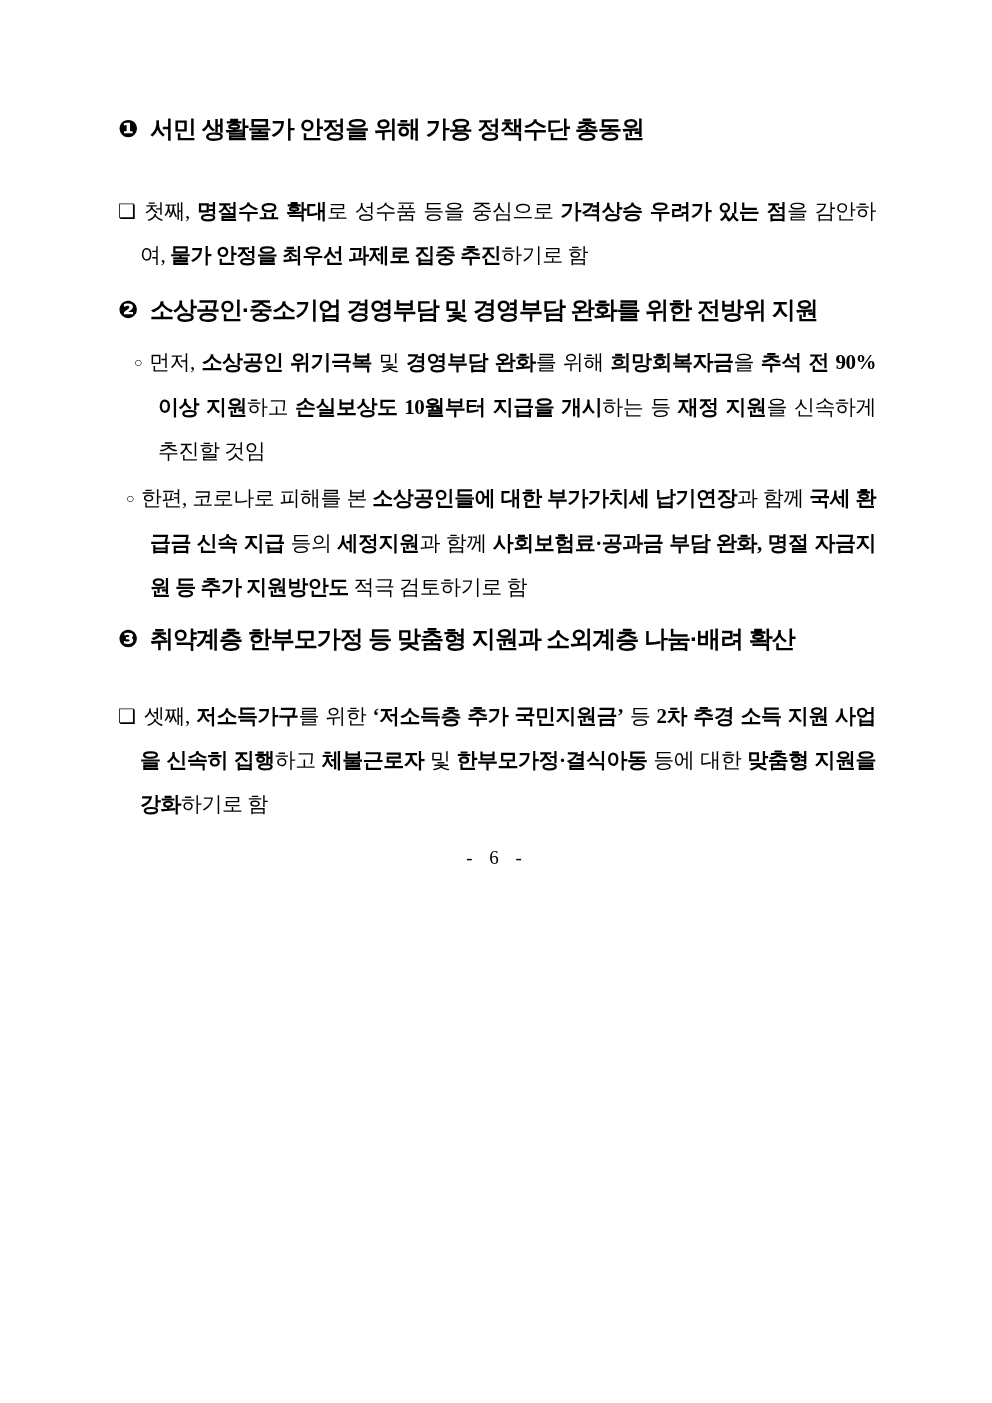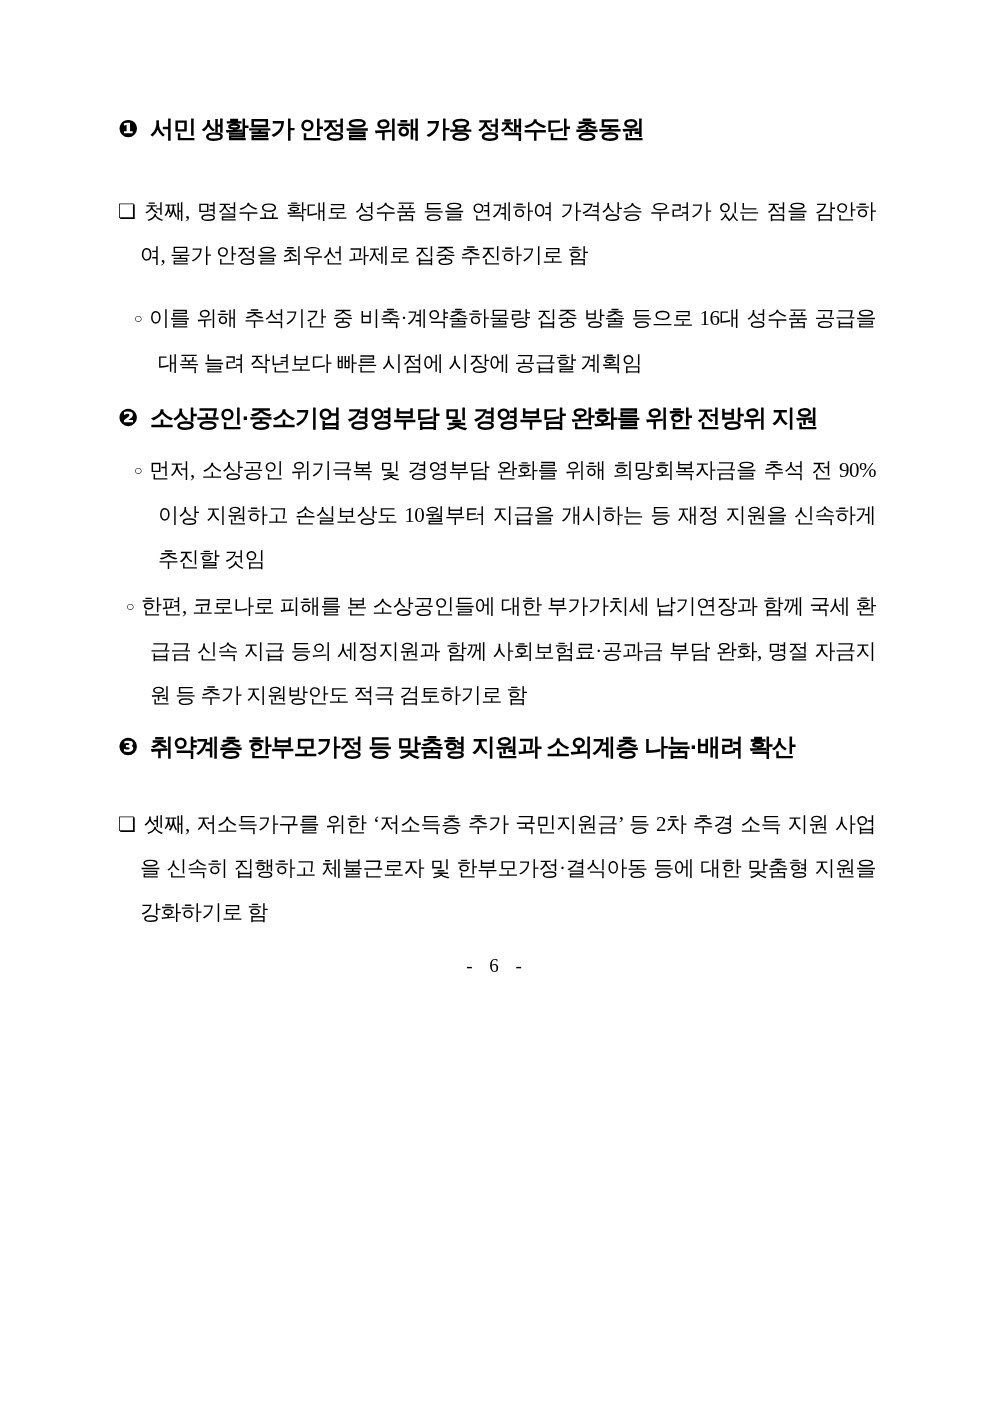--- a/index.html
+++ b/index.html
@@ -30,36 +30,35 @@
     font-size:21px;line-height:44px;
     text-align:justify;
     letter-spacing:-0.5px;
     word-break:normal;
   }
   .lvl1{padding-left:22px;text-indent:-22px;}
   .lvl2{margin-left:16px;padding-left:24px;text-indent:-24px;}
   .bullet{display:inline-block;text-indent:0;letter-spacing:0;}
   .bullet.sq{width:26px;font-size:20px;}
   .bullet.ci{width:15px;font-size:14px;vertical-align:2px;}
-  .b{font-weight:400;}
+  .b{font-weight:700;}
   .pagenum{
     margin-top:10px;
     font-size:19px;line-height:44px;
     text-align:center;
     letter-spacing:6px;
   }
 </style>
 </head>
 <body>
 
 <main class="page">
   <div class="content" id="content">
       <div class="heading" style="margin-top: 0px;"><span class="marker">❶</span><span>서민 생활물가 안정을 위해 가용 정책수단 총동원</span></div>
-      <p class="para lvl1" style="margin-top: 38px;"><span class="bullet sq">❏</span><span>첫째, </span><span class="b">명절수요 확대</span><span>로 성수품 등을 연계하여 </span><span class="b">가격상승 우려가 있는 점</span><span>을 감안하여, </span><span class="b">물가 안정을 최우선 과제로 집중 추진</span><span>하기로 함</span></p>
-      <p class="para lvl2" style="margin-top: 19px;"><span class="bullet ci">○</span><span>이를 위해 추석기간 중 </span><span class="b">비축·계약출하물량 집중 방출</span><span> 등으로 </span><span class="b">16대 성수품 공급을 대폭 늘려 작년보다 빠른 시점에 시장에 공급</span><span>할 계획임</span></p>
+      <p class="para lvl1" style="margin-top: 38px;"><span class="bullet sq">❏</span><span>첫째, </span><span class="b">명절수요 확대</span><span>로 성수품 등을 중심으로 </span><span class="b">가격상승 우려가 있는 점</span><span>을 감안하여, </span><span class="b">물가 안정을 최우선 과제로 집중 추진</span><span>하기로 함</span></p>
       <div class="heading" style="margin-top: 11px;"><span class="marker">❷</span><span>소상공인·중소기업 경영부담 및 경영부담 완화를 위한 전방위 지원</span></div>
       <p class="para lvl2" style="margin-top: 8px;"><span class="bullet ci">○</span><span>먼저, </span><span class="b">소상공인 위기극복</span><span> 및 </span><span class="b">경영부담 완화</span><span>를 위해 </span><span class="b">희망회복자금</span><span>을 </span><span class="b">추석 전 90% 이상 지원</span><span>하고 </span><span class="b">손실보상도 10월부터 지급을 개시</span><span>하는 등 </span><span class="b">재정 지원</span><span>을 신속하게 추진할 것임</span></p>
       <p class="para lvl2" style="margin-top: 3px; margin-left: 8px;"><span class="bullet ci">○</span><span>한편, 코로나로 피해를 본 </span><span class="b">소상공인들에 대한 부가가치세 납기연장</span><span>과 함께 </span><span class="b">국세 환급금 신속 지급</span><span> 등의 </span><span class="b">세정지원</span><span>과 함께 </span><span class="b">사회보험료·공과금 부담 완화, 명절 자금지원 등 추가 지원방안도</span><span> 적극 검토하기로 함</span></p>
       <div class="heading" style="margin-top: 8px;"><span class="marker">❸</span><span>취약계층 한부모가정 등 맞춤형 지원과 소외계층 나눔·배려 확산</span></div>
       <p class="para lvl1" style="margin-top: 33px;"><span class="bullet sq">❏</span><span>셋째, </span><span class="b">저소득가구</span><span>를 위한 </span><span class="b">‘저소득층 추가 국민지원금’</span><span> 등 </span><span class="b">2차 추경 소득 지원 사업을 신속히 집행</span><span>하고 </span><span class="b">체불근로자</span><span> 및 </span><span class="b">한부모가정·결식아동</span><span> 등에 대한 </span><span class="b">맞춤형 지원을 강화</span><span>하기로 함</span></p>
     </div>
   <div class="pagenum">- 6 -</div>
 </main>
 
 </body></html>

